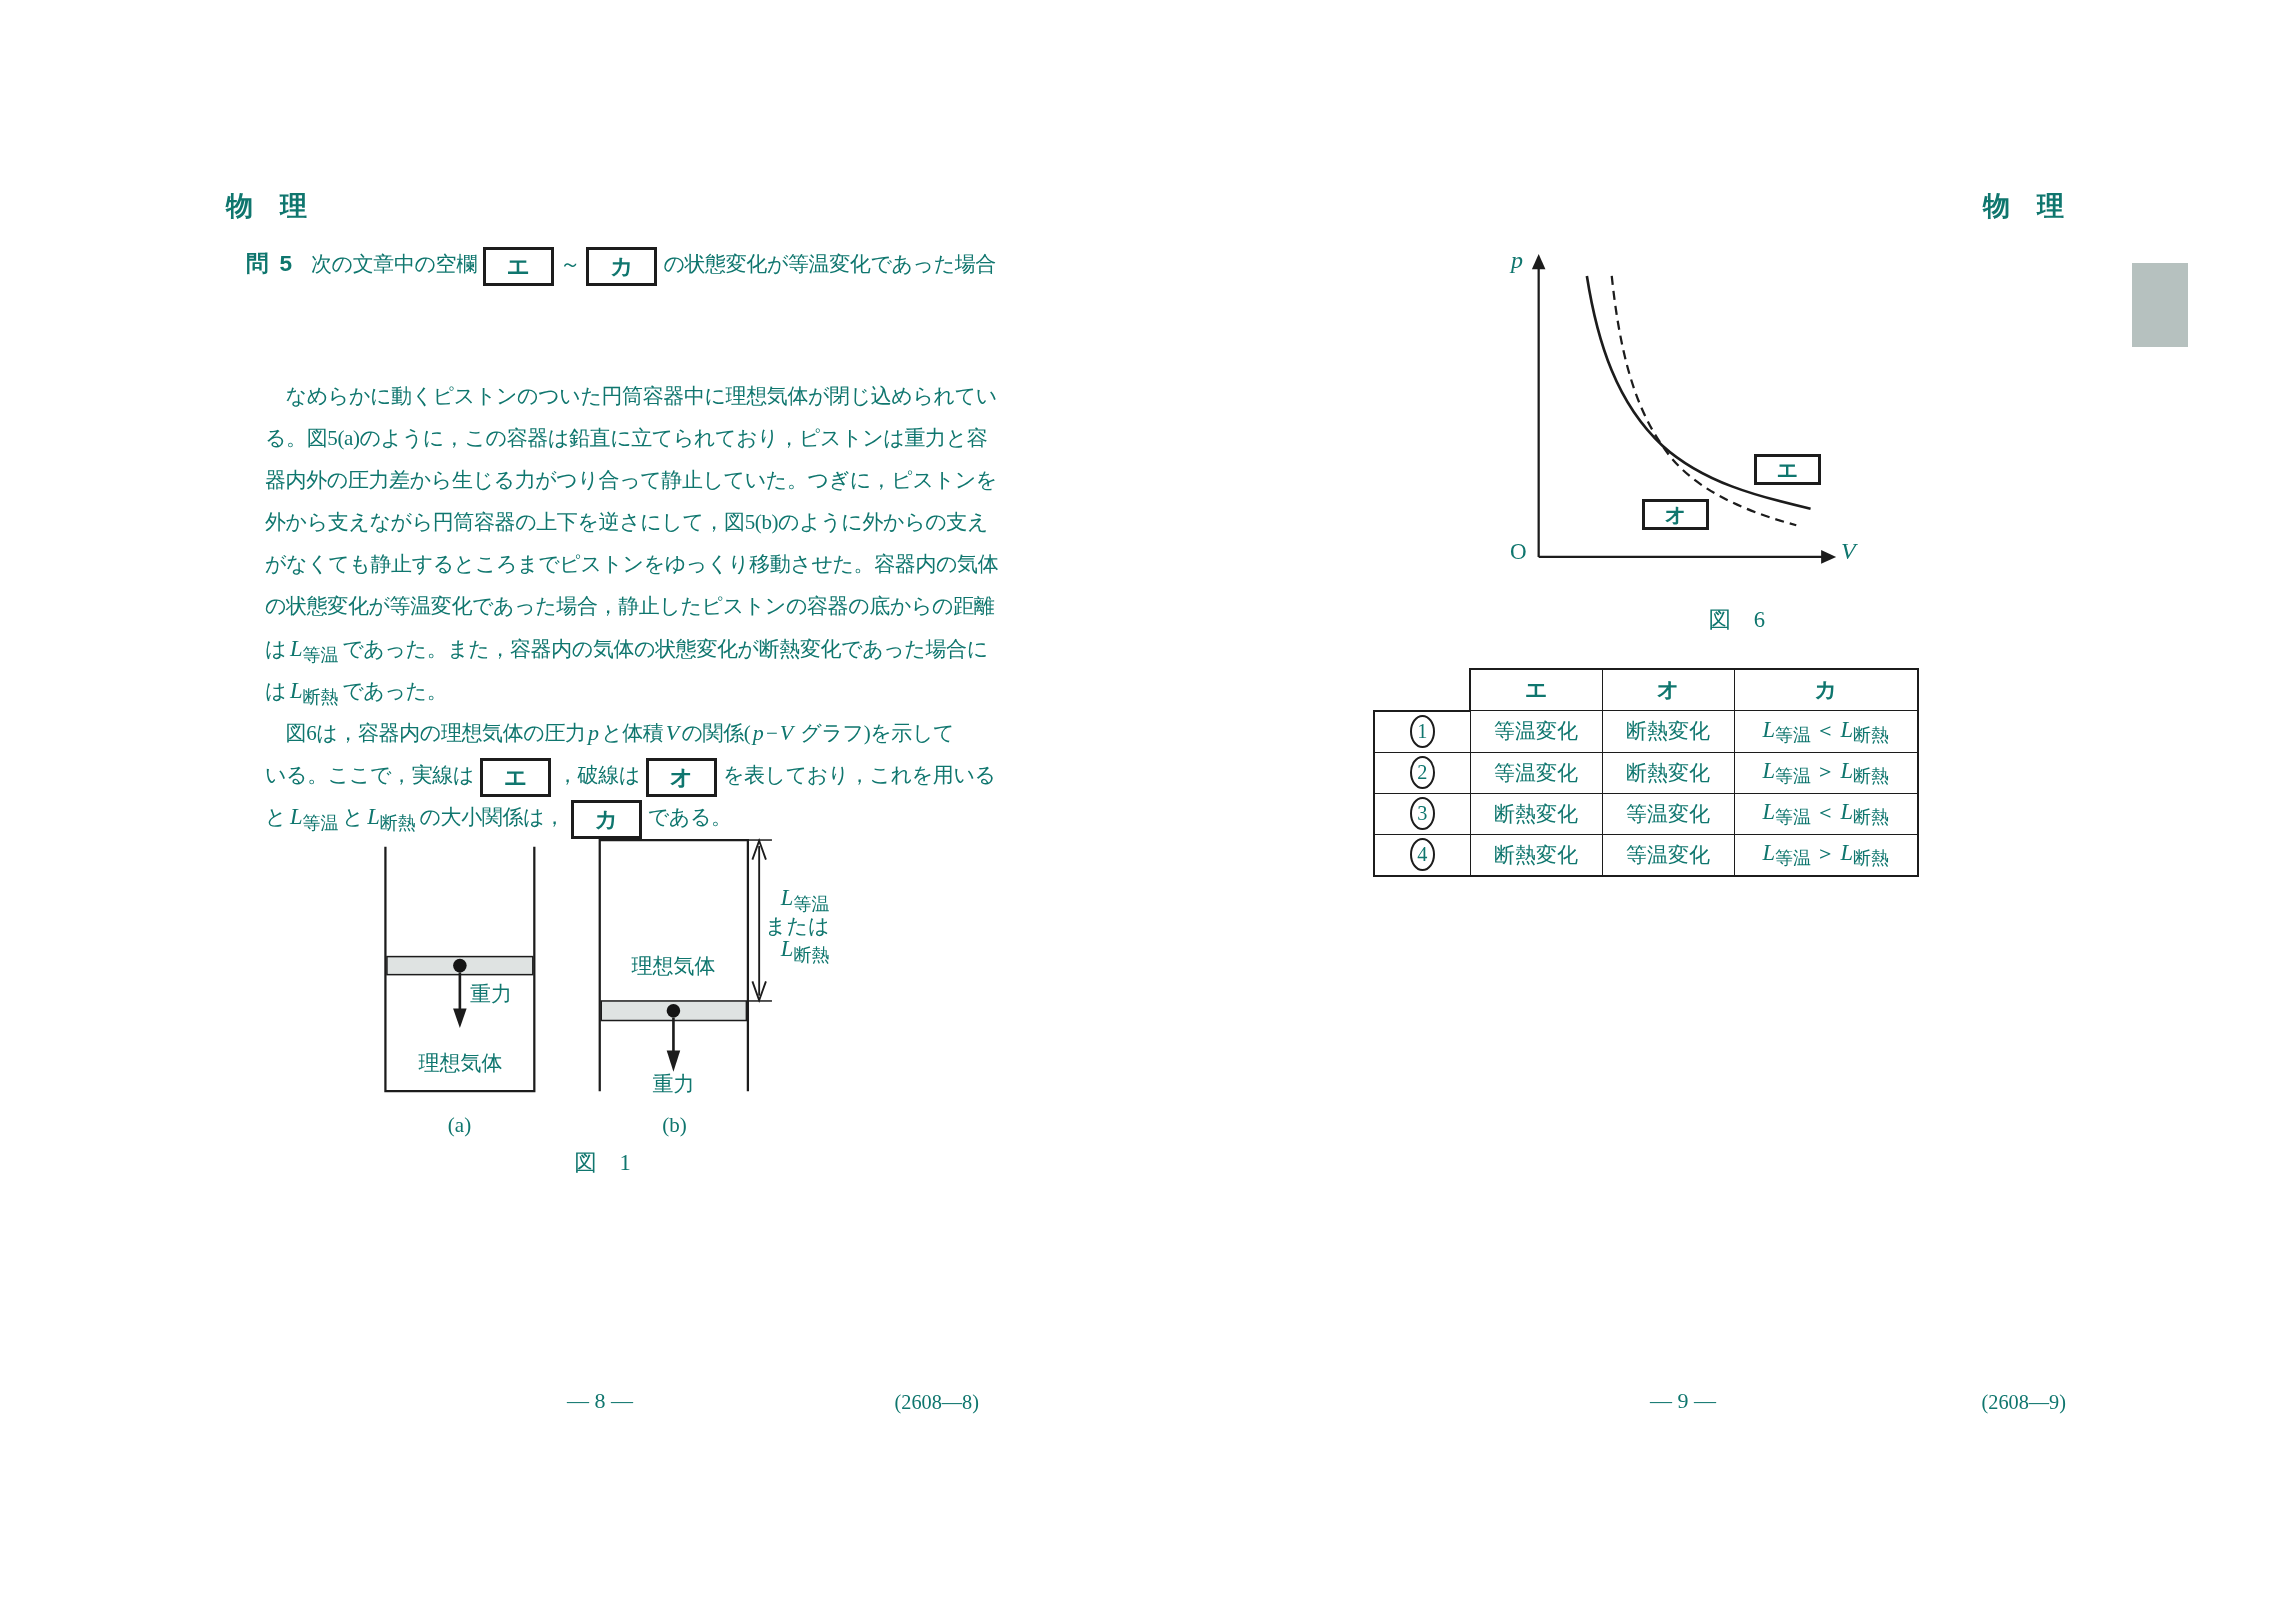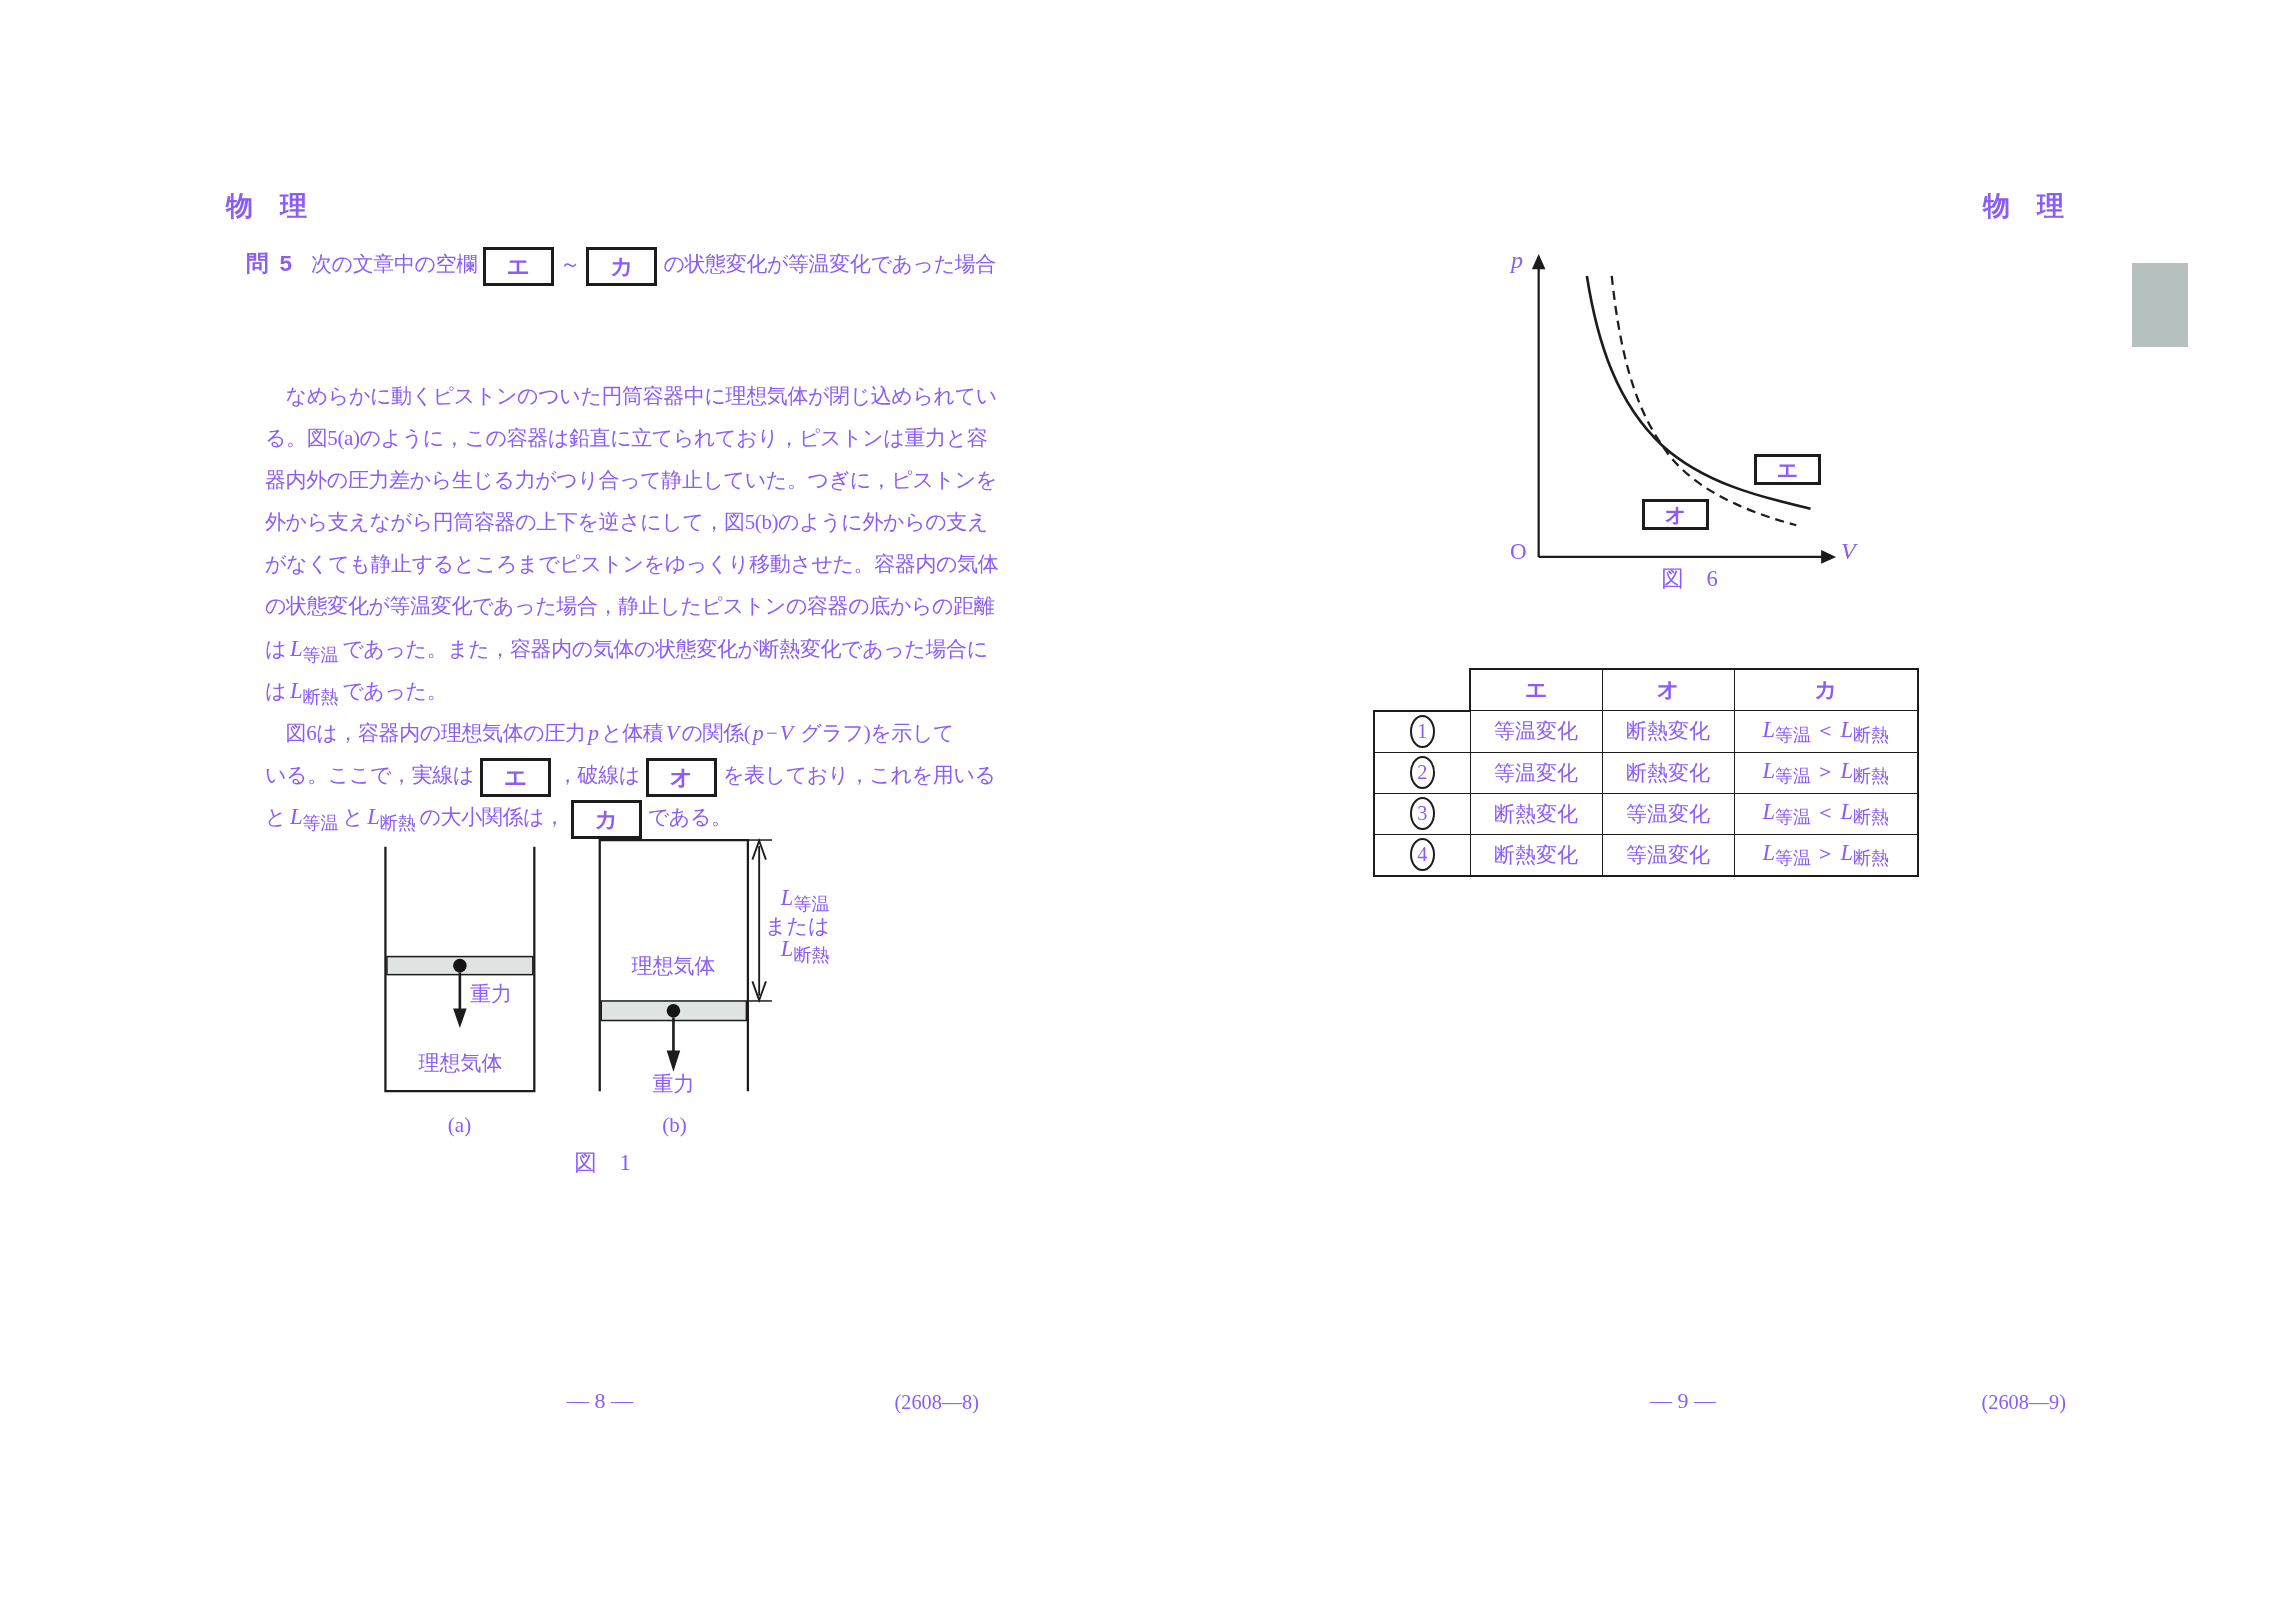--- a/index.html
+++ b/index.html
@@ -1,17 +1,17 @@
 <!DOCTYPE html>
 <html style="font-size:12px"><head>
 <meta charset="utf-8">
 <style>
   html,body{margin:0;padding:0;background:#e8e8e8;}
   .sheet{position:relative;width:2284px;height:1618px;background:#ffffff;overflow:hidden;
-         color:#8b5cf6;font-family:"Liberation Serif","DejaVu Serif",serif;}
+         color:#0f766e;font-family:"Liberation Serif","DejaVu Serif",serif;}
   .abs{position:absolute;}
   .gothic{font-family:"Liberation Sans","DejaVu Sans",sans-serif;font-weight:bold;}
   .center{text-align:center;}
   .right{text-align:right;}
   .nowrap{white-space:nowrap;}
 
   
   .pg-header{font-size:27px;line-height:33px;}
 
   
@@ -145,21 +145,21 @@
     <polygon points="2439,739 2419,730 2419,748" fill="#1c1c1c"></polygon>
     <path d="M2108 366 C2122 455, 2148 535, 2208 591 C2262 640, 2335 659, 2405 675" fill="none" stroke="#1c1c1c" stroke-width="3.5"></path>
     <path d="M2141 366 C2150 452, 2167 533, 2208 591 C2243 646, 2312 677, 2386 697" fill="none" stroke="#1c1c1c" stroke-width="3" stroke-dasharray="12 8"></path>
   </svg>
 
   <div class="abs axis-label" style="left:1511px;top:248px;">p</div>
   <div class="abs origin-label" style="left:1510px;top:539px;">O</div>
   <div class="abs axis-label" style="left:1841px;top:539px;">V</div>
   <div class="curvebox" style="left:1754px;top:454px;">エ</div>
   <div class="curvebox" style="left:1642px;top:499px;">オ</div>
-  <div class="abs figcap center" style="left:1614px;width:151px;top:566px;">図　6</div>
+  <div class="abs figcap center" style="left:1614px;width:151px;top:607px;text-align:right;">図　6</div>
 
   <table class="anstable">
     <colgroup>
         <col style="width:96px">
         <col style="width:132px">
         <col style="width:132px">
         <col style="width:184px">
       </colgroup>
     <tbody>
         <tr>

